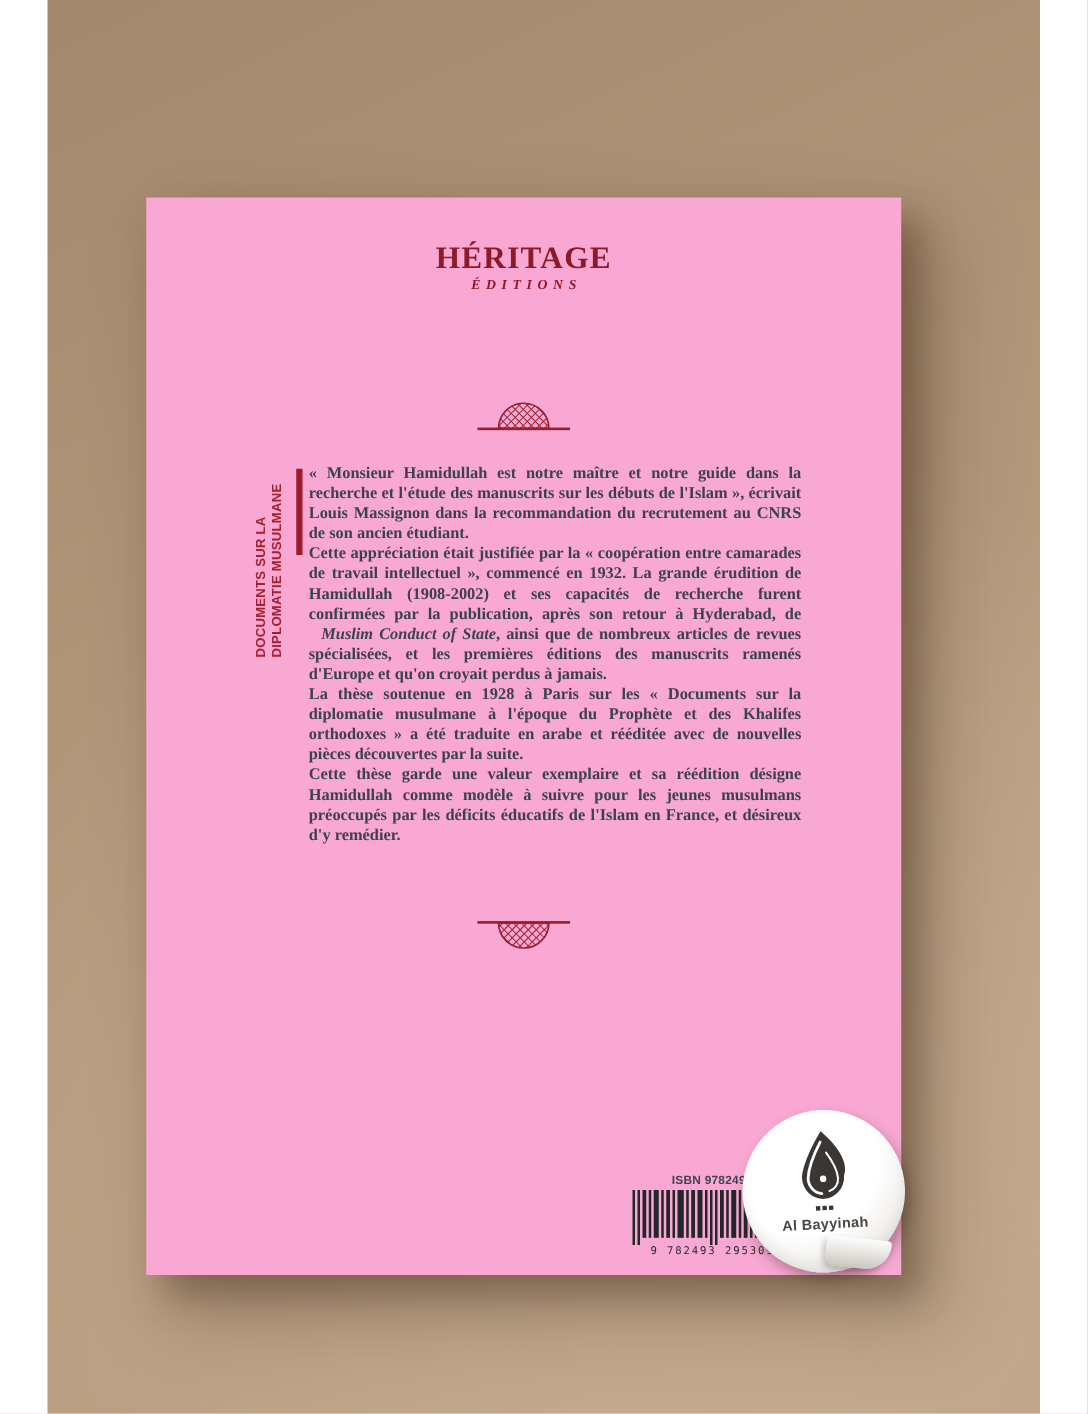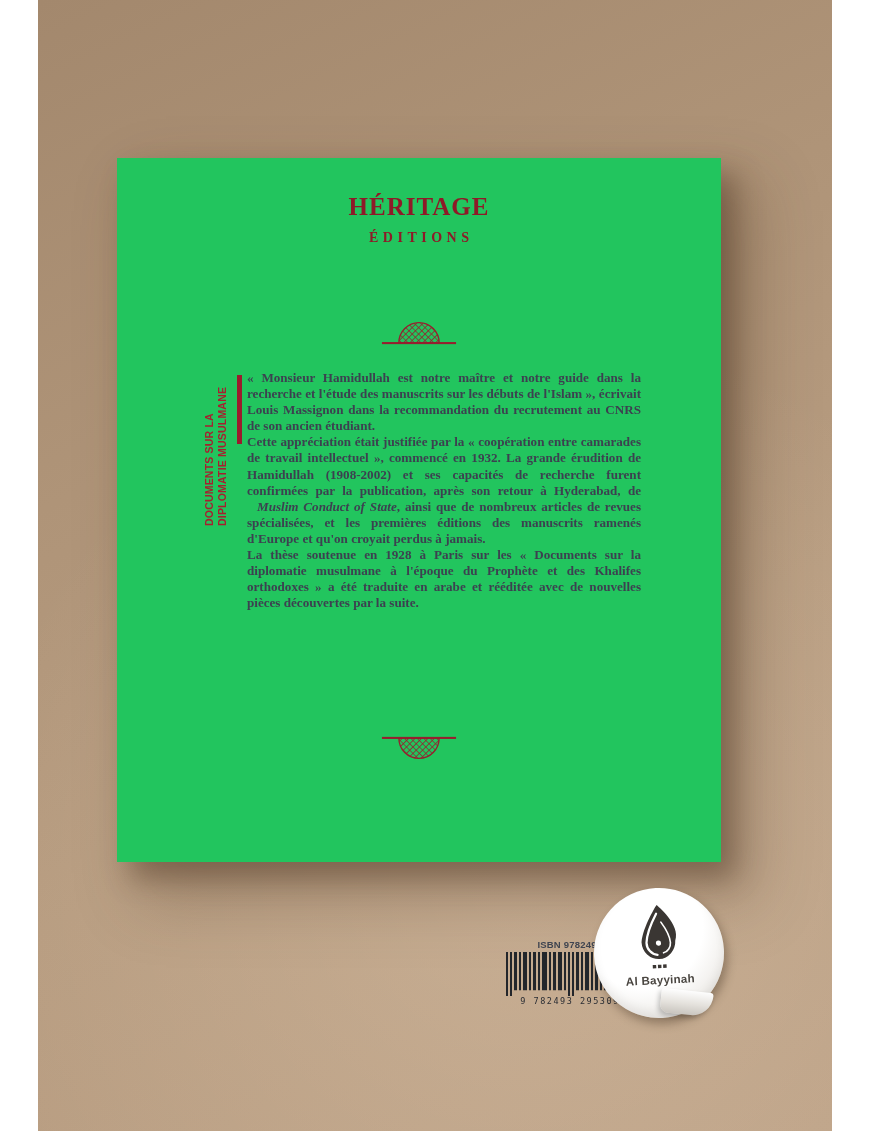--- a/index.html
+++ b/index.html
@@ -10,32 +10,32 @@
   }
   
   .backdrop{
     position:absolute;top:0;bottom:0;left:38px;width:794px;
     background:
       radial-gradient(130% 90% at 62% 78%, rgba(255,235,210,0.20) 0%, rgba(255,235,210,0) 55%),
       linear-gradient(155deg,#a3886d 0%,#af9478 34%,#b79c80 62%,#bda287 100%);
   }
   
   .book{
-    position:absolute;left:117px;top:158px;width:604px;height:704px;
-    background:#22c55e;
+    position:absolute;left:117px;top:158px;width:604px;height:862px;
+    background:#f9a8d4;
     box-shadow:14px 16px 26px 0 rgba(74,51,32,0.42), 28px 32px 58px 8px rgba(74,51,32,0.26);
   }
   .logo{position:absolute;top:36px;left:0;right:0;text-align:center;color:#8e1a28;}
   .logo-name{
     font-family:"Liberation Serif",serif;font-weight:700;font-size:25px;
     letter-spacing:1px;line-height:1;
   }
   .logo-sub{
-    font-family:"Liberation Serif",serif;font-weight:700;font-size:14px;
-    letter-spacing:4.5px;margin-top:11px;text-indent:4.5px;
+    font-family:"Liberation Serif",serif;font-weight:700;font-size:11px;
+    letter-spacing:4.5px;margin-top:3px;text-indent:4.5px;font-style:italic;
   }
   .dome{position:absolute;left:50%;transform:translateX(-50%);width:78px;height:40px;}
   .dome-top{top:153px;}
   .dome-bottom{top:572px;transform:translateX(-50%) rotate(180deg);}
   
   .series-label{
     position:absolute;left:86px;top:368px;width:160px;height:28px;
     transform:rotate(-90deg);transform-origin:left top;
     color:#a6202f;font-weight:700;font-size:10.5px;line-height:13px;
     letter-spacing:0.2px;white-space:nowrap;
@@ -104,20 +104,21 @@
     <div>DOCUMENTS SUR LA</div>
     <div>DIPLOMATIE MUSULMANE</div>
   </div>
 
   <div class="accent-bar"></div>
 
   <div class="blurb">
     <p>« Monsieur Hamidullah est notre maître et notre guide dans la recherche et l'étude des manuscrits sur les débuts de l'Islam », écrivait Louis Massignon dans la recommandation du recrutement au CNRS de son ancien étudiant.</p>
     <p><span>Cette appréciation était justifiée par la « coopération entre camarades de travail intellectuel », commencé en 1932. La grande érudition de Hamidullah (1908-2002) et ses capacités de recherche furent confirmées par la publication, après son retour à Hyderabad, de </span><span class="italic">Muslim Conduct of State</span><span>, ainsi que de nombreux articles de revues spécialisées, et les premières éditions des manuscrits ramenés d'Europe et qu'on croyait perdus à jamais.</span></p>
     <p>La thèse soutenue en 1928 à Paris sur les « Documents sur la diplomatie musulmane à l'époque du Prophète et des Khalifes orthodoxes » a été traduite en arabe et rééditée avec de nouvelles pièces découvertes par la suite.</p>
+    <p>Cette thèse garde une valeur exemplaire et sa réédition désigne Hamidullah comme modèle à suivre pour les jeunes musulmans préoccupés par les déficits éducatifs de l'Islam en France, et désireux d'y remédier.</p>
   </div>
 
   <svg class="dome dome-bottom" viewBox="0 0 120 52">
     <defs>
       <pattern id="grid2" width="7" height="7" patternUnits="userSpaceOnUse" patternTransform="rotate(45)">
         <path d="M0 0 H7 M0 0 V7" stroke="#961f2e" stroke-width="2.4" fill="none"></path>
       </pattern>
     </defs>
     <path d="M29 44 A31 31 0 0 1 91 44 Z" fill="url(#grid2)" stroke="#961f2e" stroke-width="2"></path>
     <rect x="3" y="43" width="114" height="3.2" fill="#961f2e"></rect>

